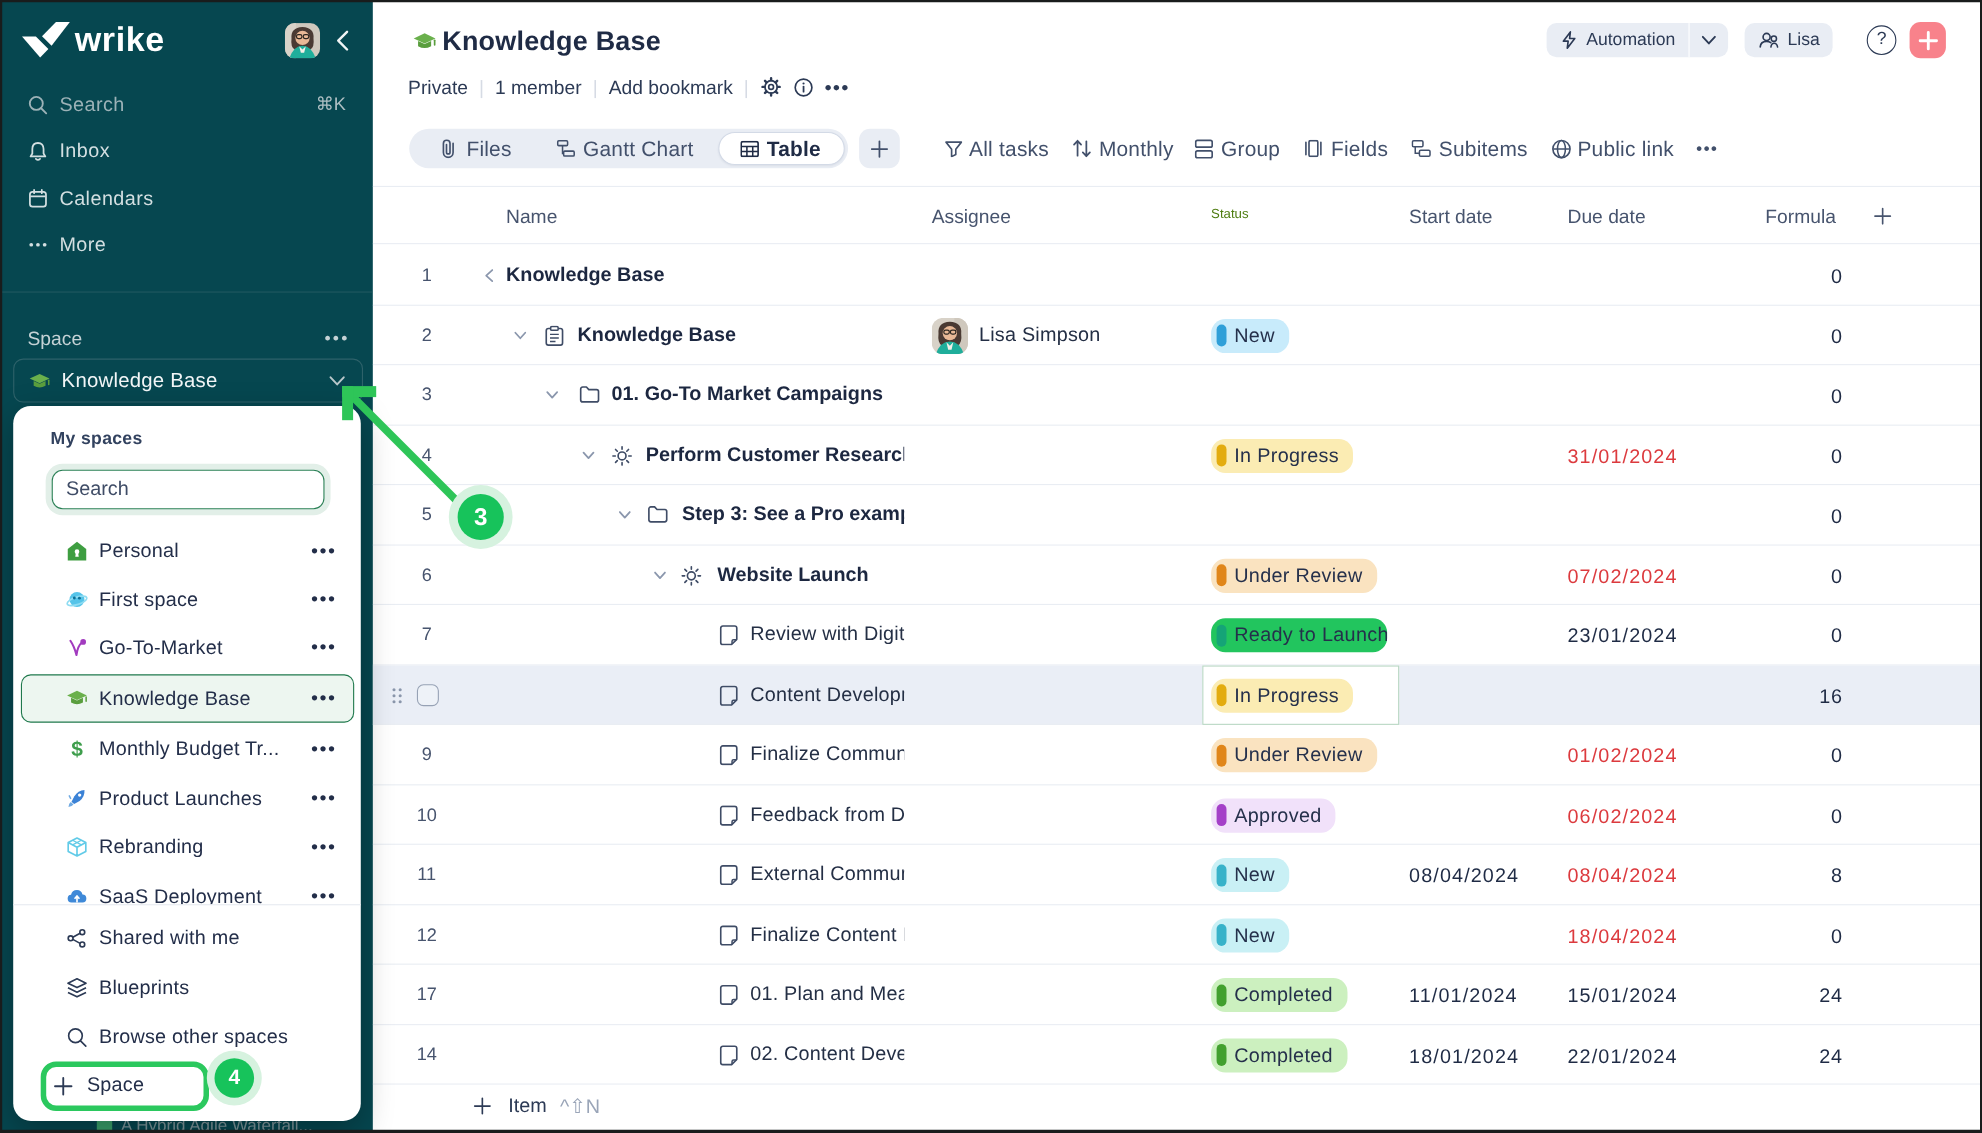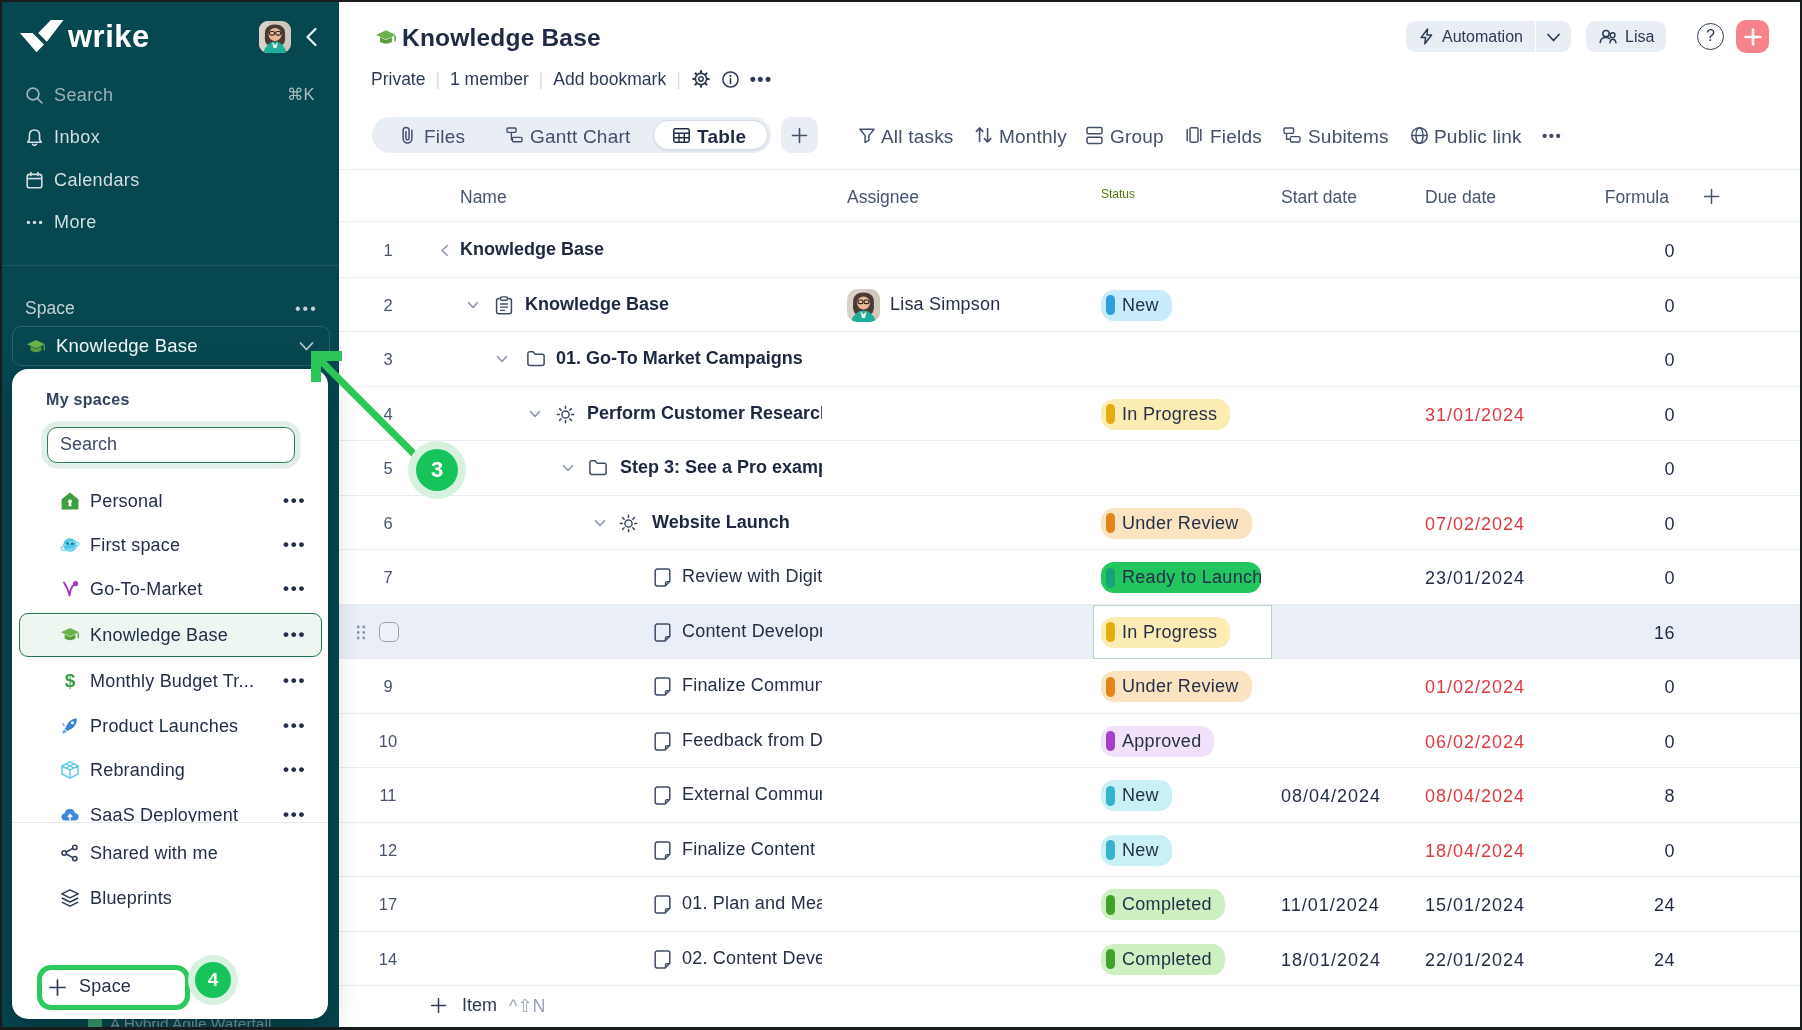--- a/index.html
+++ b/index.html
@@ -533,20 +533,27 @@
     <span class="ptext">Shared with me</span>
   </div>
   <div class="prow" style="top:507px">
     <svg class="picon" viewBox="0 0 20 20">
         <path d="M10 1.8 L18.2 5.8 L10 9.8 L1.8 5.8 Z" stroke="#2c3a55" stroke-width="1.5" fill="none" stroke-linejoin="round"></path>
         <path d="M1.8 10 L10 14 L18.2 10" stroke="#2c3a55" stroke-width="1.5" fill="none" stroke-linejoin="round"></path>
         <path d="M1.8 14.2 L10 18.2 L18.2 14.2" stroke="#2c3a55" stroke-width="1.5" fill="none" stroke-linejoin="round"></path>
       </svg>
     <span class="ptext">Blueprints</span>
   </div>
+  <div class="prow" style="top:552px">
+    <svg class="picon" viewBox="0 0 20 20">
+        <circle cx="8.6" cy="8.6" r="6.2" stroke="#2c3a55" stroke-width="1.5" fill="none"></circle>
+        <path d="M13.2 13.2 L18 18" stroke="#2c3a55" stroke-width="1.5" stroke-linecap="round"></path>
+      </svg>
+    <span class="ptext">Browse other spaces</span>
+  </div>
   <div class="abs" style="left:25px;top:596px;width:153px;height:45px;border:5px solid #2bc85e;border-radius:14px;background:#fff">
     <svg class="abs" style="left:6px;top:8px" width="19" height="19" viewBox="0 0 19 19">
         <path d="M9.5 2 L9.5 17 M2 9.5 L17 9.5" stroke="#2c3a55" stroke-width="1.7" stroke-linecap="round"></path>
       </svg>
     <div class="abs" style="left:37px;top:6px;font-size:18px;letter-spacing:.2px;color:#232e49">Space</div>
   </div>
 
   <div class="abs" style="left:176px;top:586px;width:50px;height:50px;border-radius:50%;background:#d6f2df"></div>
   <div class="abs" style="left:183px;top:593px;width:36px;height:36px;border-radius:50%;background:#17c35b;color:#fff;font-size:19px;font-weight:bold;text-align:center;line-height:36px">4</div>
 </div>

